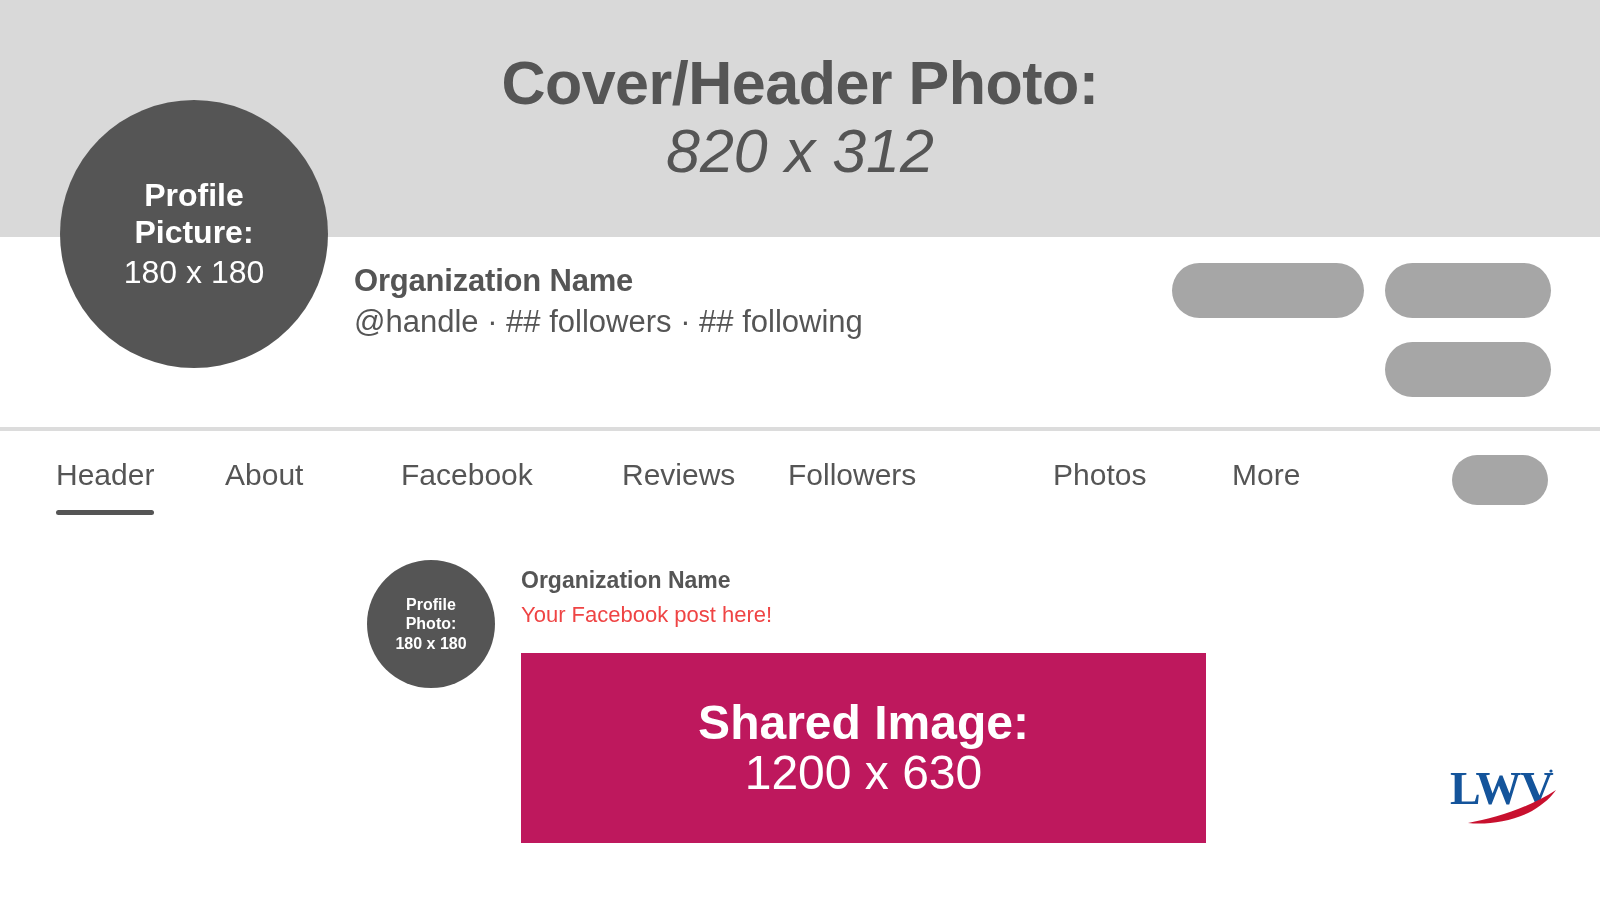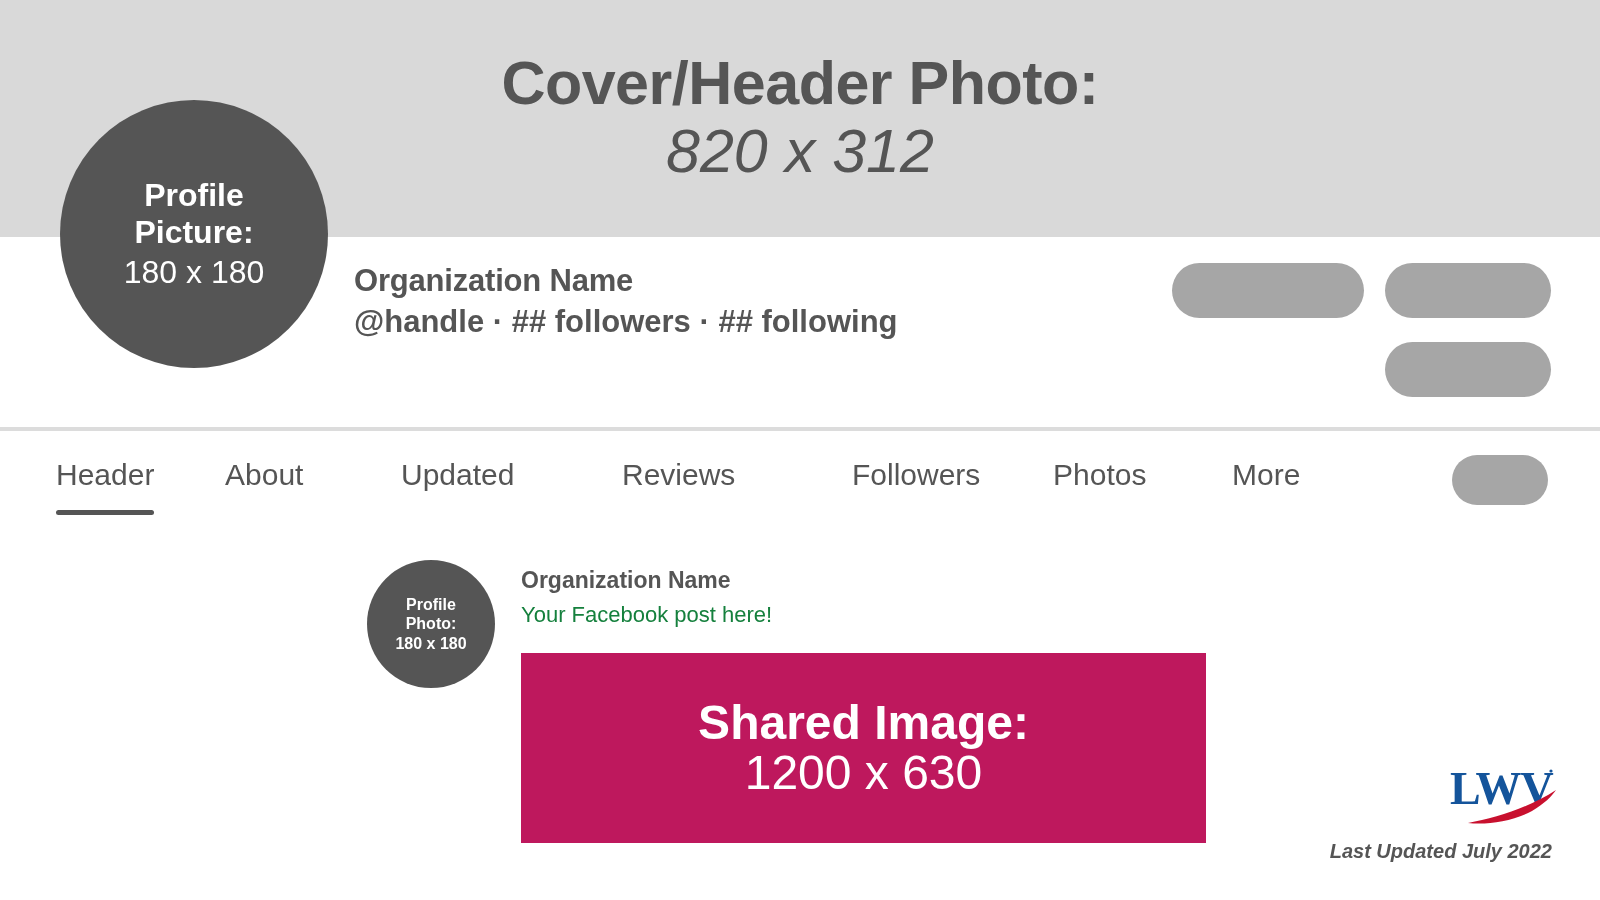--- a/index.html
+++ b/index.html
@@ -96,21 +96,21 @@
   }
   .org-name {
     font-size: 31px;
     font-weight: bold;
     color: #555555;
     line-height: 1.22;
     letter-spacing: -0.2px;
   }
   .org-meta {
     font-size: 31px;
-    font-weight: bold;
+    font-weight: normal;
     color: #555555;
     line-height: 1.22;
     margin-top: 3px;
     white-space: nowrap;
   }
 
   
   .pill {
     position: absolute;
     background: #a6a6a6;
@@ -185,21 +185,21 @@
   }
   .post-author {
     font-size: 23px;
     font-weight: bold;
     color: #555555;
     line-height: 1.25;
   }
   .post-text {
     font-size: 22px;
     font-weight: normal;
-    color: #15803d;
+    color: #ef4444;
     line-height: 1.25;
     margin-top: 6px;
   }
 
   .shared-image {
     position: absolute;
     left: 521px;
     top: 653px;
     width: 685px;
     height: 190px;
@@ -272,23 +272,23 @@
 
   <div class="pill pill-wide"></div>
   <div class="pill pill-small1"></div>
   <div class="pill pill-small2"></div>
 
   <div class="divider"></div>
 
   <div class="nav-tabs">
     <div class="nav-tab" style="left:16px;"><span>Header</span><span class="tab-underline"></span></div>
     <div class="nav-tab inactive" style="left:185px;"><span>About</span></div>
-    <div class="nav-tab inactive" style="left:361px;"><span>Updated</span></div>
+    <div class="nav-tab inactive" style="left:361px;"><span>Facebook</span></div>
     <div class="nav-tab inactive" style="left:582px;"><span>Reviews</span></div>
-    <div class="nav-tab inactive" style="left:812px;"><span>Followers</span></div>
+    <div class="nav-tab inactive" style="left:748px;"><span>Followers</span></div>
     <div class="nav-tab inactive" style="left:1013px;"><span>Photos</span></div>
     <div class="nav-tab inactive" style="left:1192px;"><span>More</span></div>
   </div>
   <div class="pill pill-nav"></div>
 
   <div class="post-avatar">
     <span>Profile</span>
     <span>Photo:</span>
     <span>180 x 180</span>
   </div>
@@ -306,15 +306,14 @@
   <div class="lwv-logo">
     <svg width="112" height="62" viewBox="0 0 112 62" xmlns="http://www.w3.org/2000/svg">
       <g fill="#14549b" font-family="'Liberation Serif', serif" font-weight="bold">
         <text x="2" y="42" font-size="46" letter-spacing="-1">LWV</text>
       </g>
       <circle cx="103" cy="9" r="1.6" fill="#14549b"></circle>
       <path d="M20 61 C48 56, 82 45, 108 28 C104 34, 96 42, 84 49 C64 60, 38 63, 20 61 Z" fill="#c8102e"></path>
     </svg>
   </div>
 
-  <div class="footer-note">Last Updated July 2022</div>
 
 </div>
 
 </body></html>

